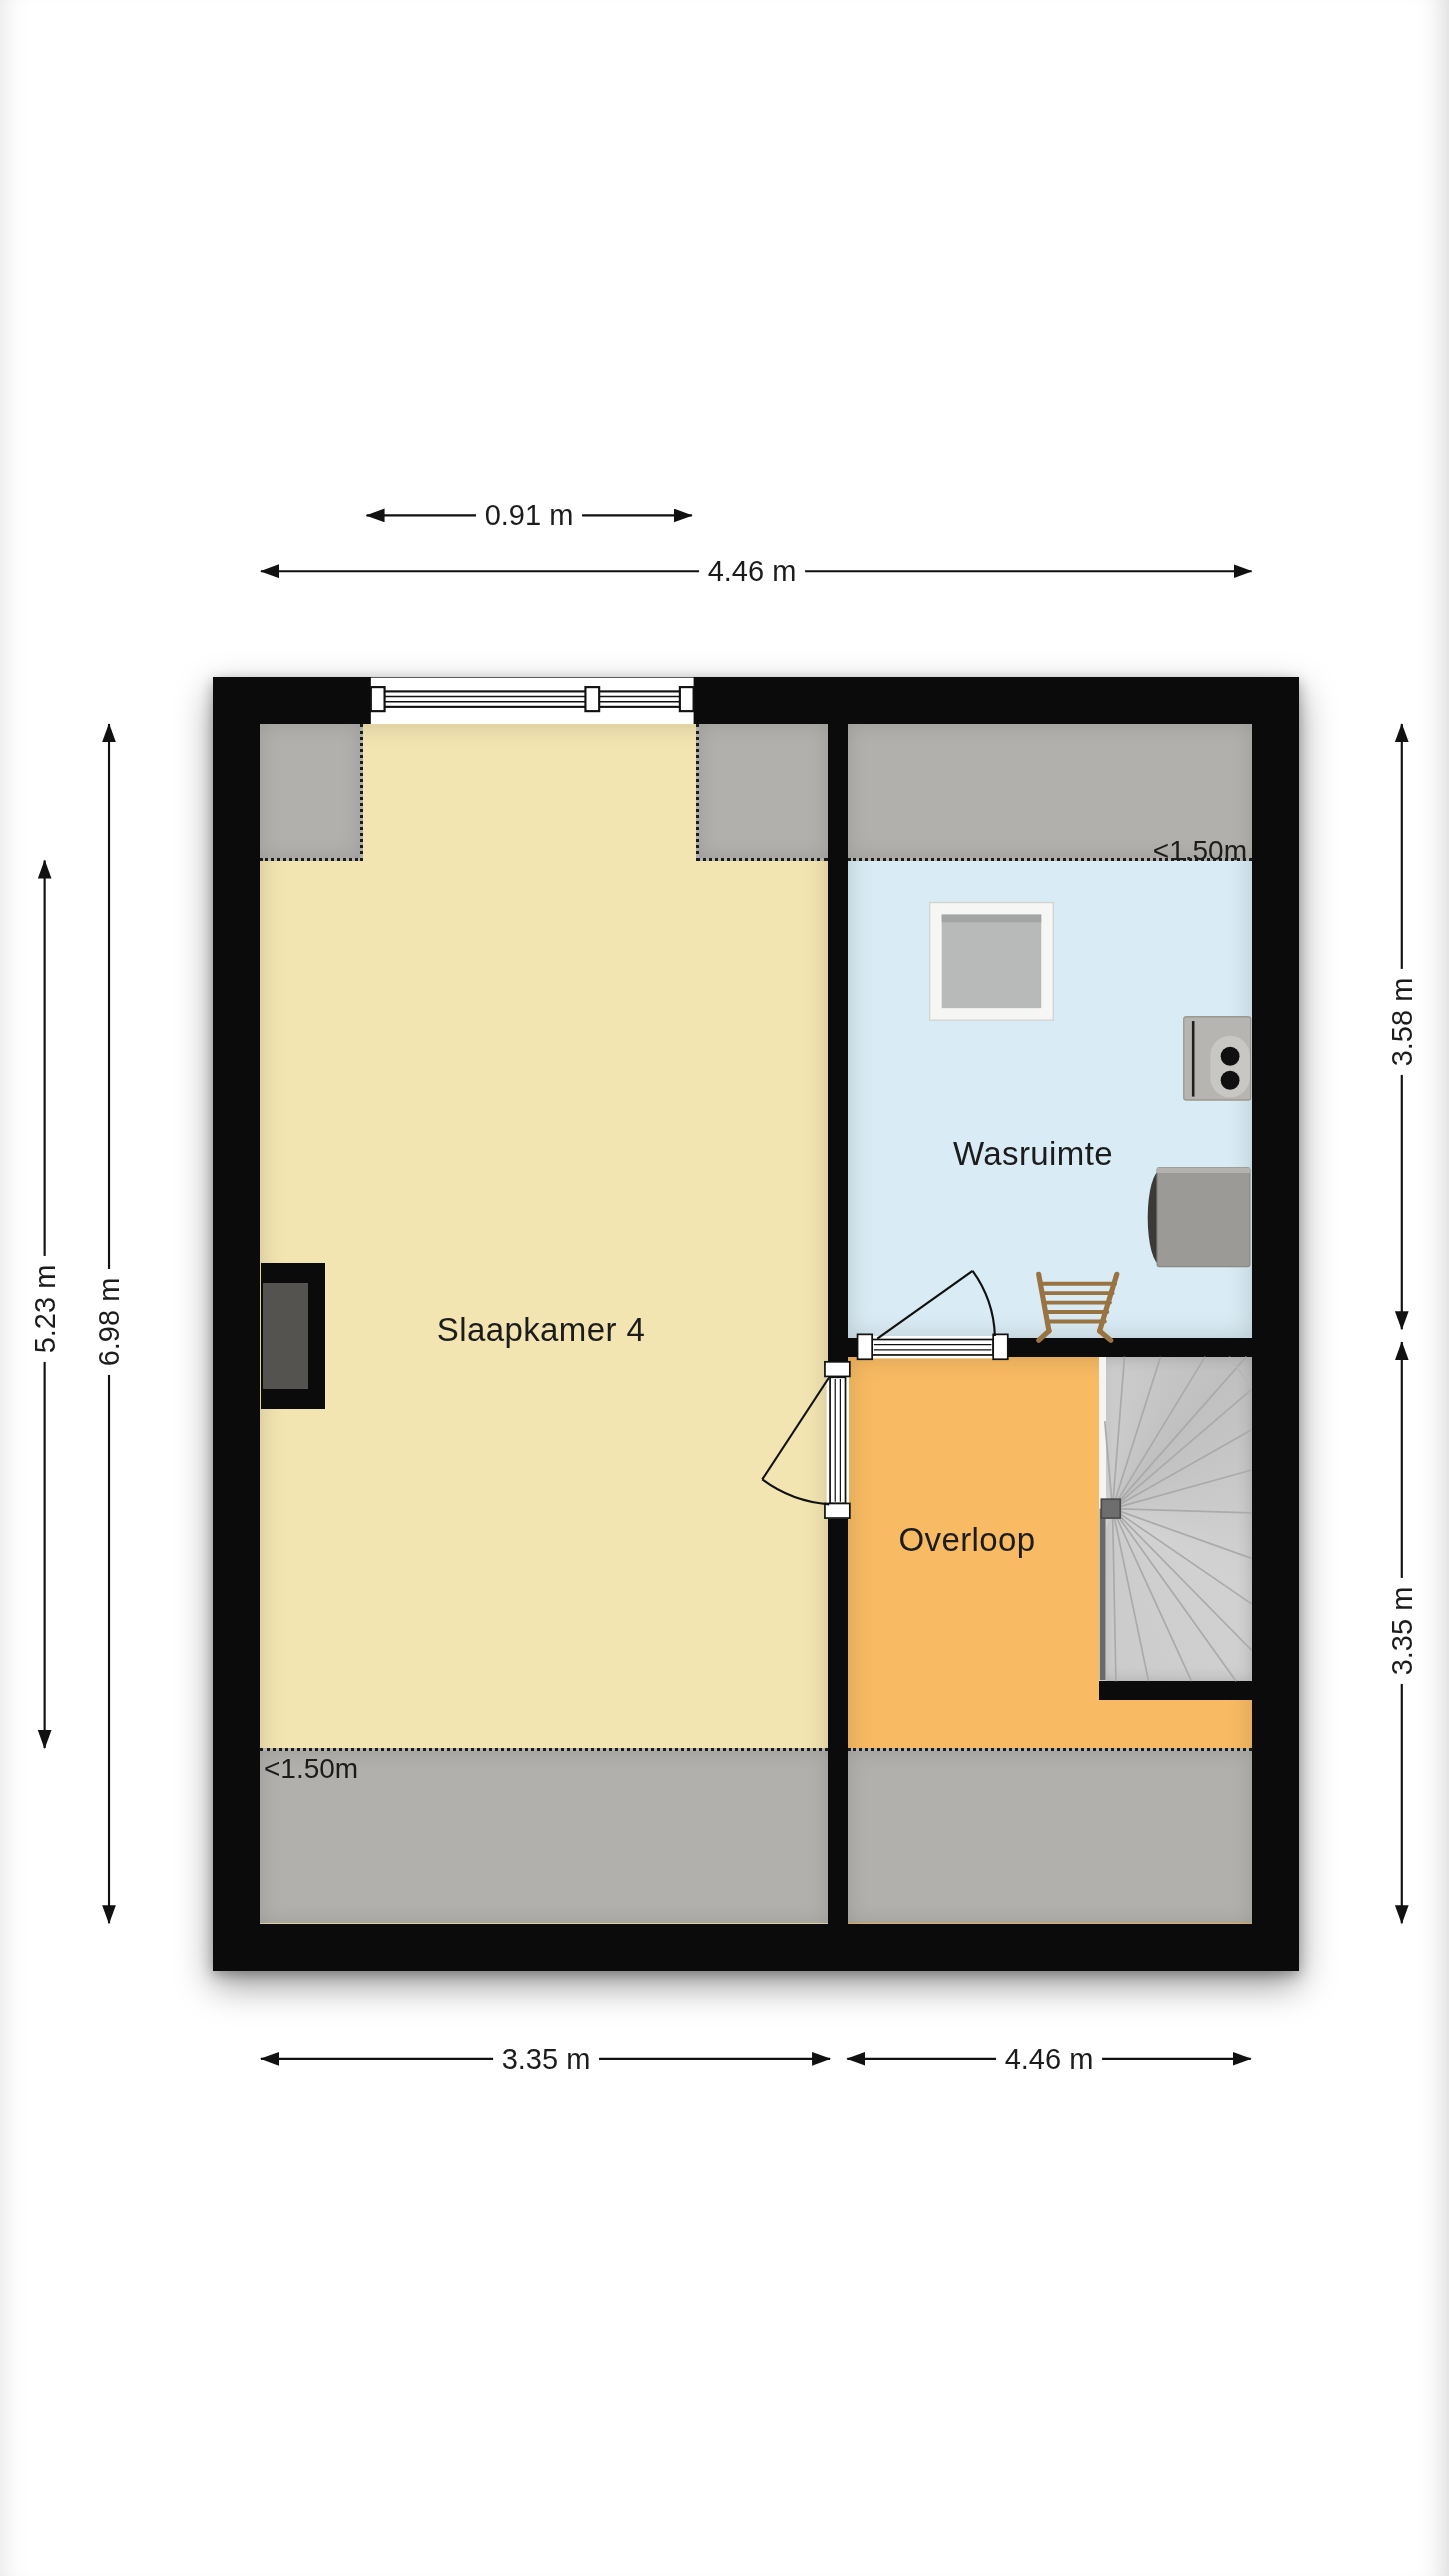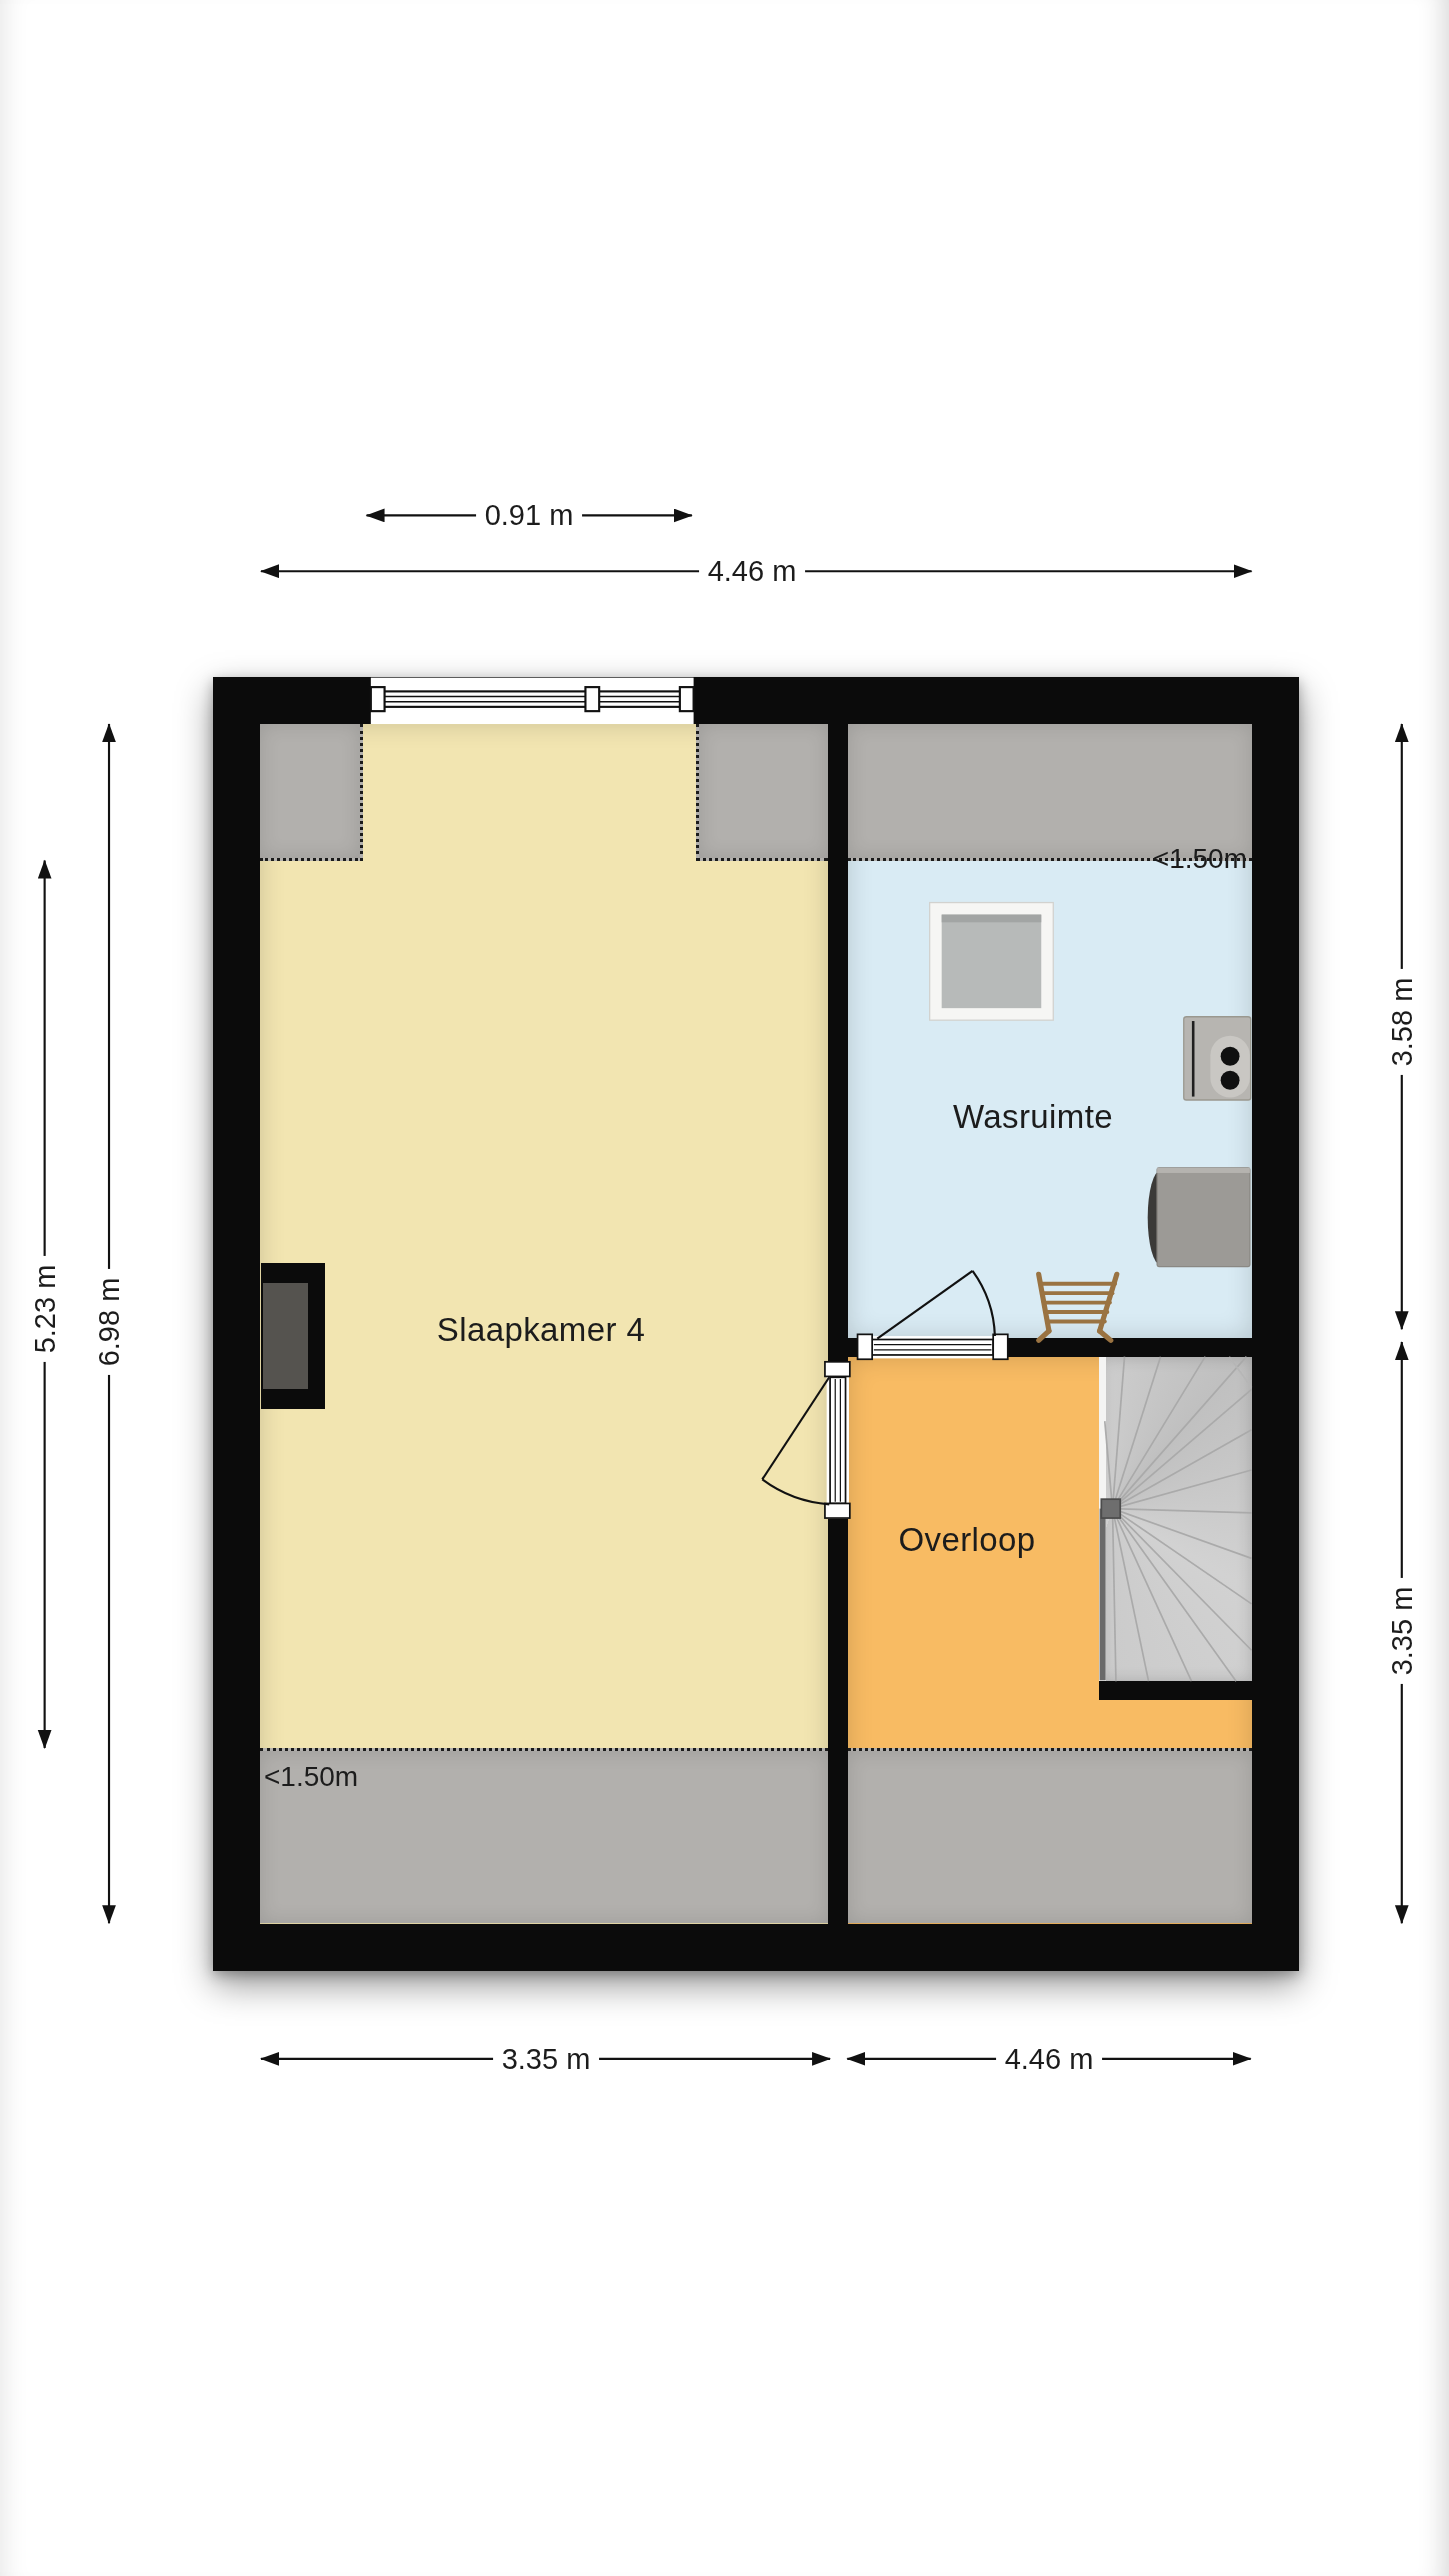--- a/index.html
+++ b/index.html
@@ -28,21 +28,21 @@
   #gz-ov-bottom{left:848px;top:1748px;width:404px;height:175px;}
   #stairs{left:1099px;top:1357px;width:153px;height:325px;
     background:conic-gradient(from 200deg at 9% 47%, #d6d6d6, #c3c3c3 60deg, #d8d8d8 120deg, #c0c0c0 200deg, #d2d2d2 280deg, #c9c9c9);
     box-shadow:inset 0 0 15.5px rgba(0,0,0,.18);}
   #stair-stringer{left:1099px;top:1357px;width:6.9px;height:325px;background:#f4f4f3;}
   #stair-wall{left:1099px;top:1681px;width:153px;height:19px;background:#0b0b0b;}
   #chimney{left:261px;top:1263px;width:64px;height:146px;background:#0b0b0b;}
   #chimney-inner{left:263px;top:1283px;width:45px;height:106px;background:#55534f;}
   
   .room-label{transform:translate(-50%,-50%);font-size:33px;letter-spacing:0.4px;white-space:nowrap;}
-  .lc-label{font-size:28px;white-space:nowrap;margin-top:8px;}
+  .lc-label{font-size:28px;white-space:nowrap;}
   .dim-label{transform:translate(-50%,-50%);font-size:29px;background:#fff;padding:0 8.6px;white-space:nowrap;}
   .dim-label.vert{transform:translate(-50%,-50%) rotate(-90deg);}
   svg{display:block;}
 </style>
 </head>
 <body>
 
 <div id="canvas">
 
   <div class="abs" id="building"></div>
@@ -165,21 +165,21 @@
       <line x1="52" y1="1002" x2="52" y2="2036" marker-start="url(#ah)" marker-end="url(#ah)"></line>
       <line x1="127" y1="843" x2="127" y2="2240" marker-start="url(#ah)" marker-end="url(#ah)"></line>
       <line x1="1633" y1="843" x2="1633" y2="1548" marker-start="url(#ah)" marker-end="url(#ah)"></line>
       <line x1="1633" y1="1563" x2="1633" y2="2240" marker-start="url(#ah)" marker-end="url(#ah)"></line>
       <line x1="304" y1="2398" x2="967" y2="2398" marker-start="url(#ah)" marker-end="url(#ah)"></line>
       <line x1="987" y1="2398" x2="1457" y2="2398" marker-start="url(#ah)" marker-end="url(#ah)"></line>
     </g>
   </svg>
 
   <div class="abs room-label" style="left:541px;top:1330px">Slaapkamer 4</div>
-  <div class="abs room-label" style="left:1033px;top:1117px">Wasruimte</div>
+  <div class="abs room-label" style="left:1033px;top:1154px">Wasruimte</div>
   <div class="abs room-label" style="left:967px;top:1540px">Overloop</div>
 
   <div class="abs lc-label" style="left:1247px;top:851px;transform:translate(-100%,-50%)">&lt;1.50m</div>
   <div class="abs lc-label" style="left:264px;top:1769px;transform:translate(0,-50%)">&lt;1.50m</div>
 
   <div class="abs dim-label" style="left:529px;top:515px">0.91 m</div>
   <div class="abs dim-label" style="left:752px;top:571px">4.46 m</div>
   <div class="abs dim-label vert" style="left:45px;top:1309px">5.23 m</div>
   <div class="abs dim-label vert" style="left:109px;top:1322px">6.98 m</div>
   <div class="abs dim-label vert" style="left:1402px;top:1022px">3.58 m</div>

